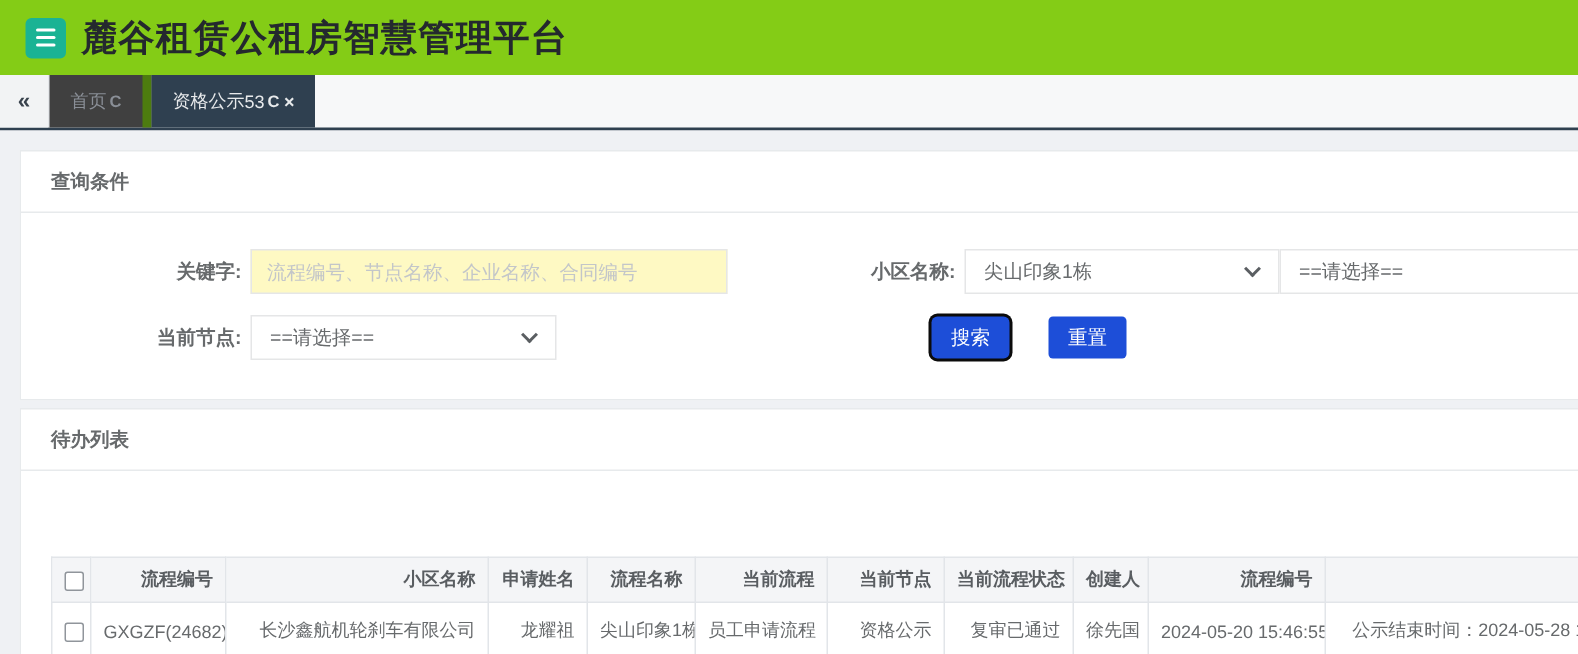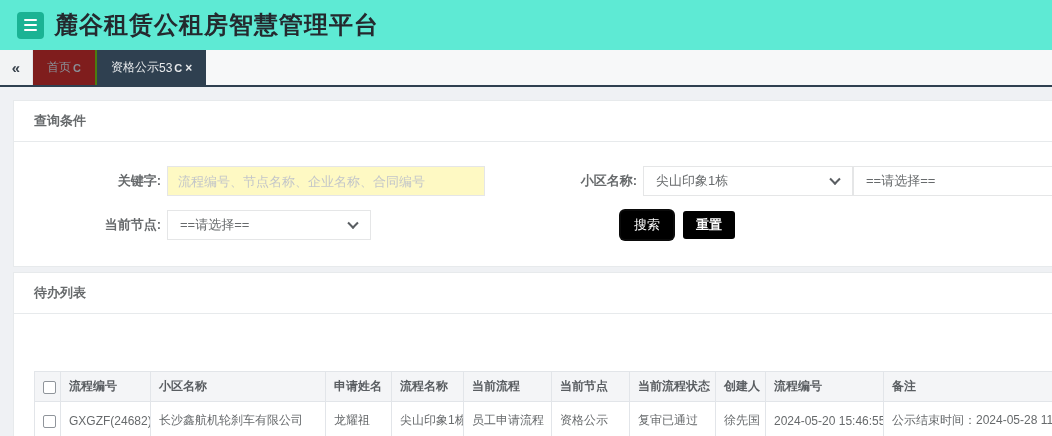--- a/index.html
+++ b/index.html
@@ -6,21 +6,21 @@
   html, body { width: 1052px; height: 436px; overflow: hidden; }
   body {
     font-family: "Liberation Sans", "DejaVu Sans", sans-serif;
     background: #ffffff;
     color: #676a6c;
     font-size: 13px;
   }
 
   
   .app-header {
-    height: 50px; background: #5eead4;
+    height: 50px; background: #84cc16;
     display: flex; align-items: center; padding-left: 17px;
   }
   .menu-btn {
     width: 27px; height: 27px; background: #1ab394; border: none;
     border-radius: 4px; display: inline-flex; flex-direction: column;
     align-items: center; justify-content: center; gap: 3px; cursor: pointer;
   }
   .menu-btn i { display: block; width: 13px; height: 2px; background: #fff; border-radius: 1px; }
   .app-title {
     margin-left: 10px; font-size: 24px; font-weight: 700; color: #24292e;
@@ -35,22 +35,22 @@
   .tab-collapse {
     width: 32px; display: flex; align-items: center; justify-content: center;
     color: #39424c; font-size: 15px; font-weight: 700; cursor: pointer;
     background: #f2f3f4;
   }
   .tab {
     display: flex; align-items: center; padding: 0 14px; white-space: nowrap;
     font-size: 12px; cursor: pointer;
   }
   .tab.inactive {
-    background: #7f1d1d; color: #8a8f97;
-    border-left: 1px solid #e4e6e9; border-right: 2px solid #4d7c0f;
+    background: #404040; color: #8a8f97;
+    border-left: 1px solid #e4e6e9; border-right: 6px solid #4d7c0f;
   }
   .tab.active { background: #2f4050; color: #e8eaec; }
   .tab .refresh { font-weight: 700; font-size: 11px; margin-left: 2px; }
   .tab .close  { font-weight: 700; font-size: 12px; margin-left: 3px; }
 
   
   .content {
     background: #eff1f4; height: 349px; padding: 13px 0 0 13px; overflow: hidden;
   }
   .panel {
@@ -87,36 +87,36 @@
   .sel-community { width: 210px; }
   .sel-process   { width: 230px; }
   .sel-node      { width: 204px; }
   .chev {
     position: absolute; right: 13px; top: 50%;
     width: 8px; height: 8px; border-right: 2px solid #5a5e62;
     border-bottom: 2px solid #5a5e62; transform: translateY(-72%) rotate(45deg);
   }
   .btn-group { margin-left: 250px; display: flex; align-items: center; }
   .btn {
-    background: #000000; color: #fff; border: none; height: 28px;
+    background: #1d4ed8; color: #fff; border: none; height: 28px;
     padding: 0 13px; font-size: 13px; border-radius: 3px; cursor: pointer;
     font-family: inherit;
     text-align: center;
   }
   .btn-search { box-shadow: 0 0 0 2px #0b0b0b; border-radius: 4px; }
-  .btn-reset { margin-left: 10px; font-weight: bold; }
+  .btn-reset { margin-left: 26px; }
 
   
   .panel-todo { margin-top: 5px; min-height: 300px; }
   .panel-todo .panel-body { padding: 20px; }
   .table-toolbar { height: 37px; }
   table.grid { border-collapse: collapse; table-layout: fixed; width: 1070px; font-size: 12px; }
   table.grid th, table.grid td {
     border: 1px solid #e2e5e9; padding: 0 8px; white-space: nowrap;
-    overflow: hidden; text-align: left; vertical-align: middle;
+    overflow: hidden; text-align: right; vertical-align: middle;
   }
   table.grid th {
     background: #f4f5f7; color: #595d61; font-weight: 700; height: 30px;
   }
   table.grid td { height: 38px; color: #676a6c; background: #fff; }
   .col-cb { width: 26px; text-align: center !important; }
   .checkbox {
     display: inline-block; width: 13px; height: 13px; background: #fff;
     border: 1px solid #90959b; border-radius: 2px; vertical-align: middle;
     cursor: pointer;

